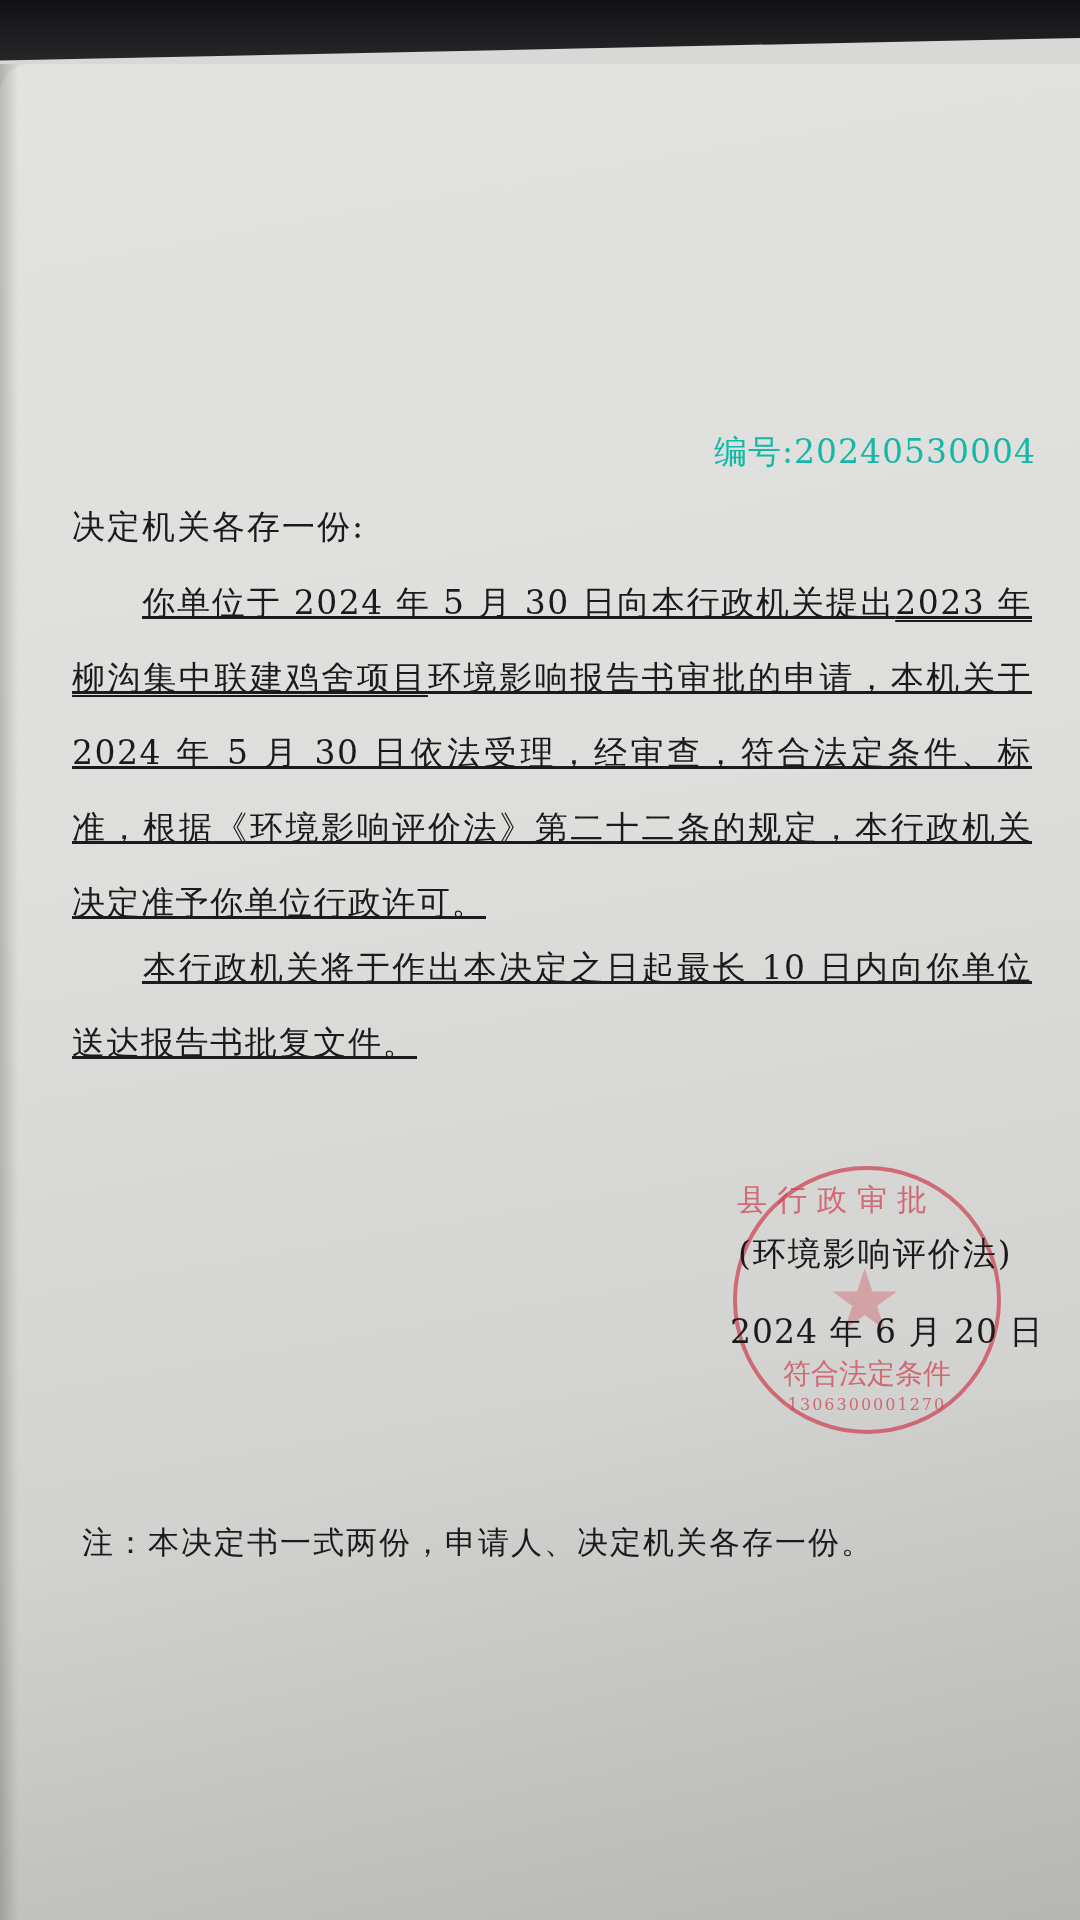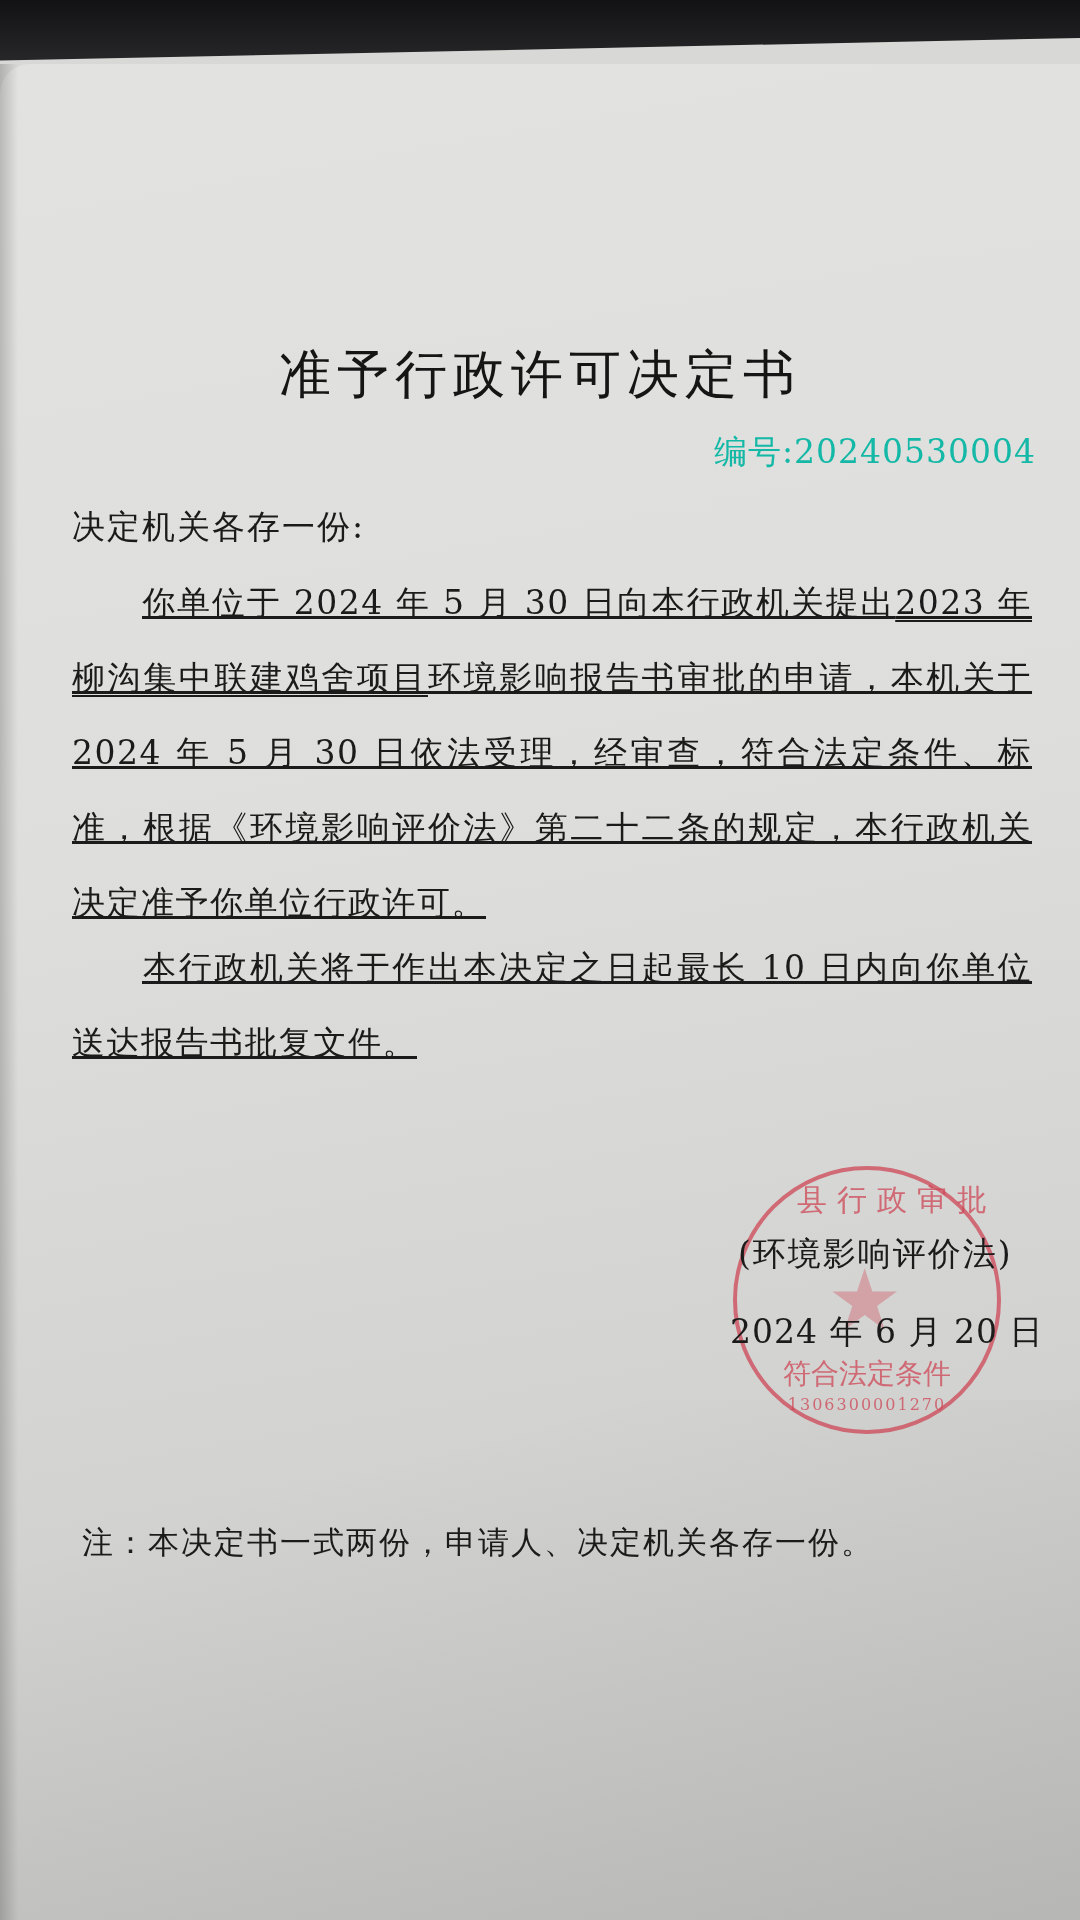--- a/index.html
+++ b/index.html
@@ -45,21 +45,21 @@
   .para1 { top:565px; }
   .para2 { top:930px; }
   .indent { display:inline-block; width:70px; }
   .ul { text-decoration:underline; text-underline-offset:6px; text-decoration-thickness:2px; }
   .seal {
     position:absolute; left:733px; top:1166px; width:260px; height:260px;
     border:4px solid rgba(205,70,85,0.75); border-radius:50%;
     color:rgba(205,70,85,0.75);
   }
   .seal-inner-text {
-    position:absolute; top:10px; left:0; width:260px; text-align:right; font-size:30px;
+    position:absolute; top:10px; left:0; width:260px; text-align:left; font-size:30px;
     letter-spacing:10px;
   }
   .seal-star {
     position:absolute; left:90px; top:88px; font-size:84px; line-height:84px;
     color:rgba(205,70,85,0.35);
   }
   .seal-bottom {
     position:absolute; top:185px; left:0; width:260px; text-align:center; font-size:28px;
   }
   .seal-code {
@@ -71,21 +71,20 @@
 </style>
 </head>
 <body>
 
 <div class="backdrop-top"></div>
 <div class="paper-under"></div>
 <div class="paper"></div>
 <div class="edge-shadow"></div>
 
 <div class="doc">
-  <div class="title">准予行政许可决定书</div>
   <div class="docno">编号:20240530004</div>
   <div class="addressee">决定机关各存一份:</div>
 
   <div class="para para1">
     <span class="indent"></span><span>你单位于 2024 年 5 月 30 日向本行政机关提出</span><span class="ul">2023 年柳沟集中联建鸡舍项目</span><span>环境影响报告书审批的申请，本机关于 2024 年 5 月 30 日依法受理，经审查，符合法定条件、标准，根据《环境影响评价法》第二十二条的规定，本行政机关决定准予你单位行政许可。</span>
   </div>
 
   <div class="para para2">
     <span class="indent"></span><span>本行政机关将于作出本决定之日起最长 10 日内向你单位送达报告书批复文件。</span>
   </div>

